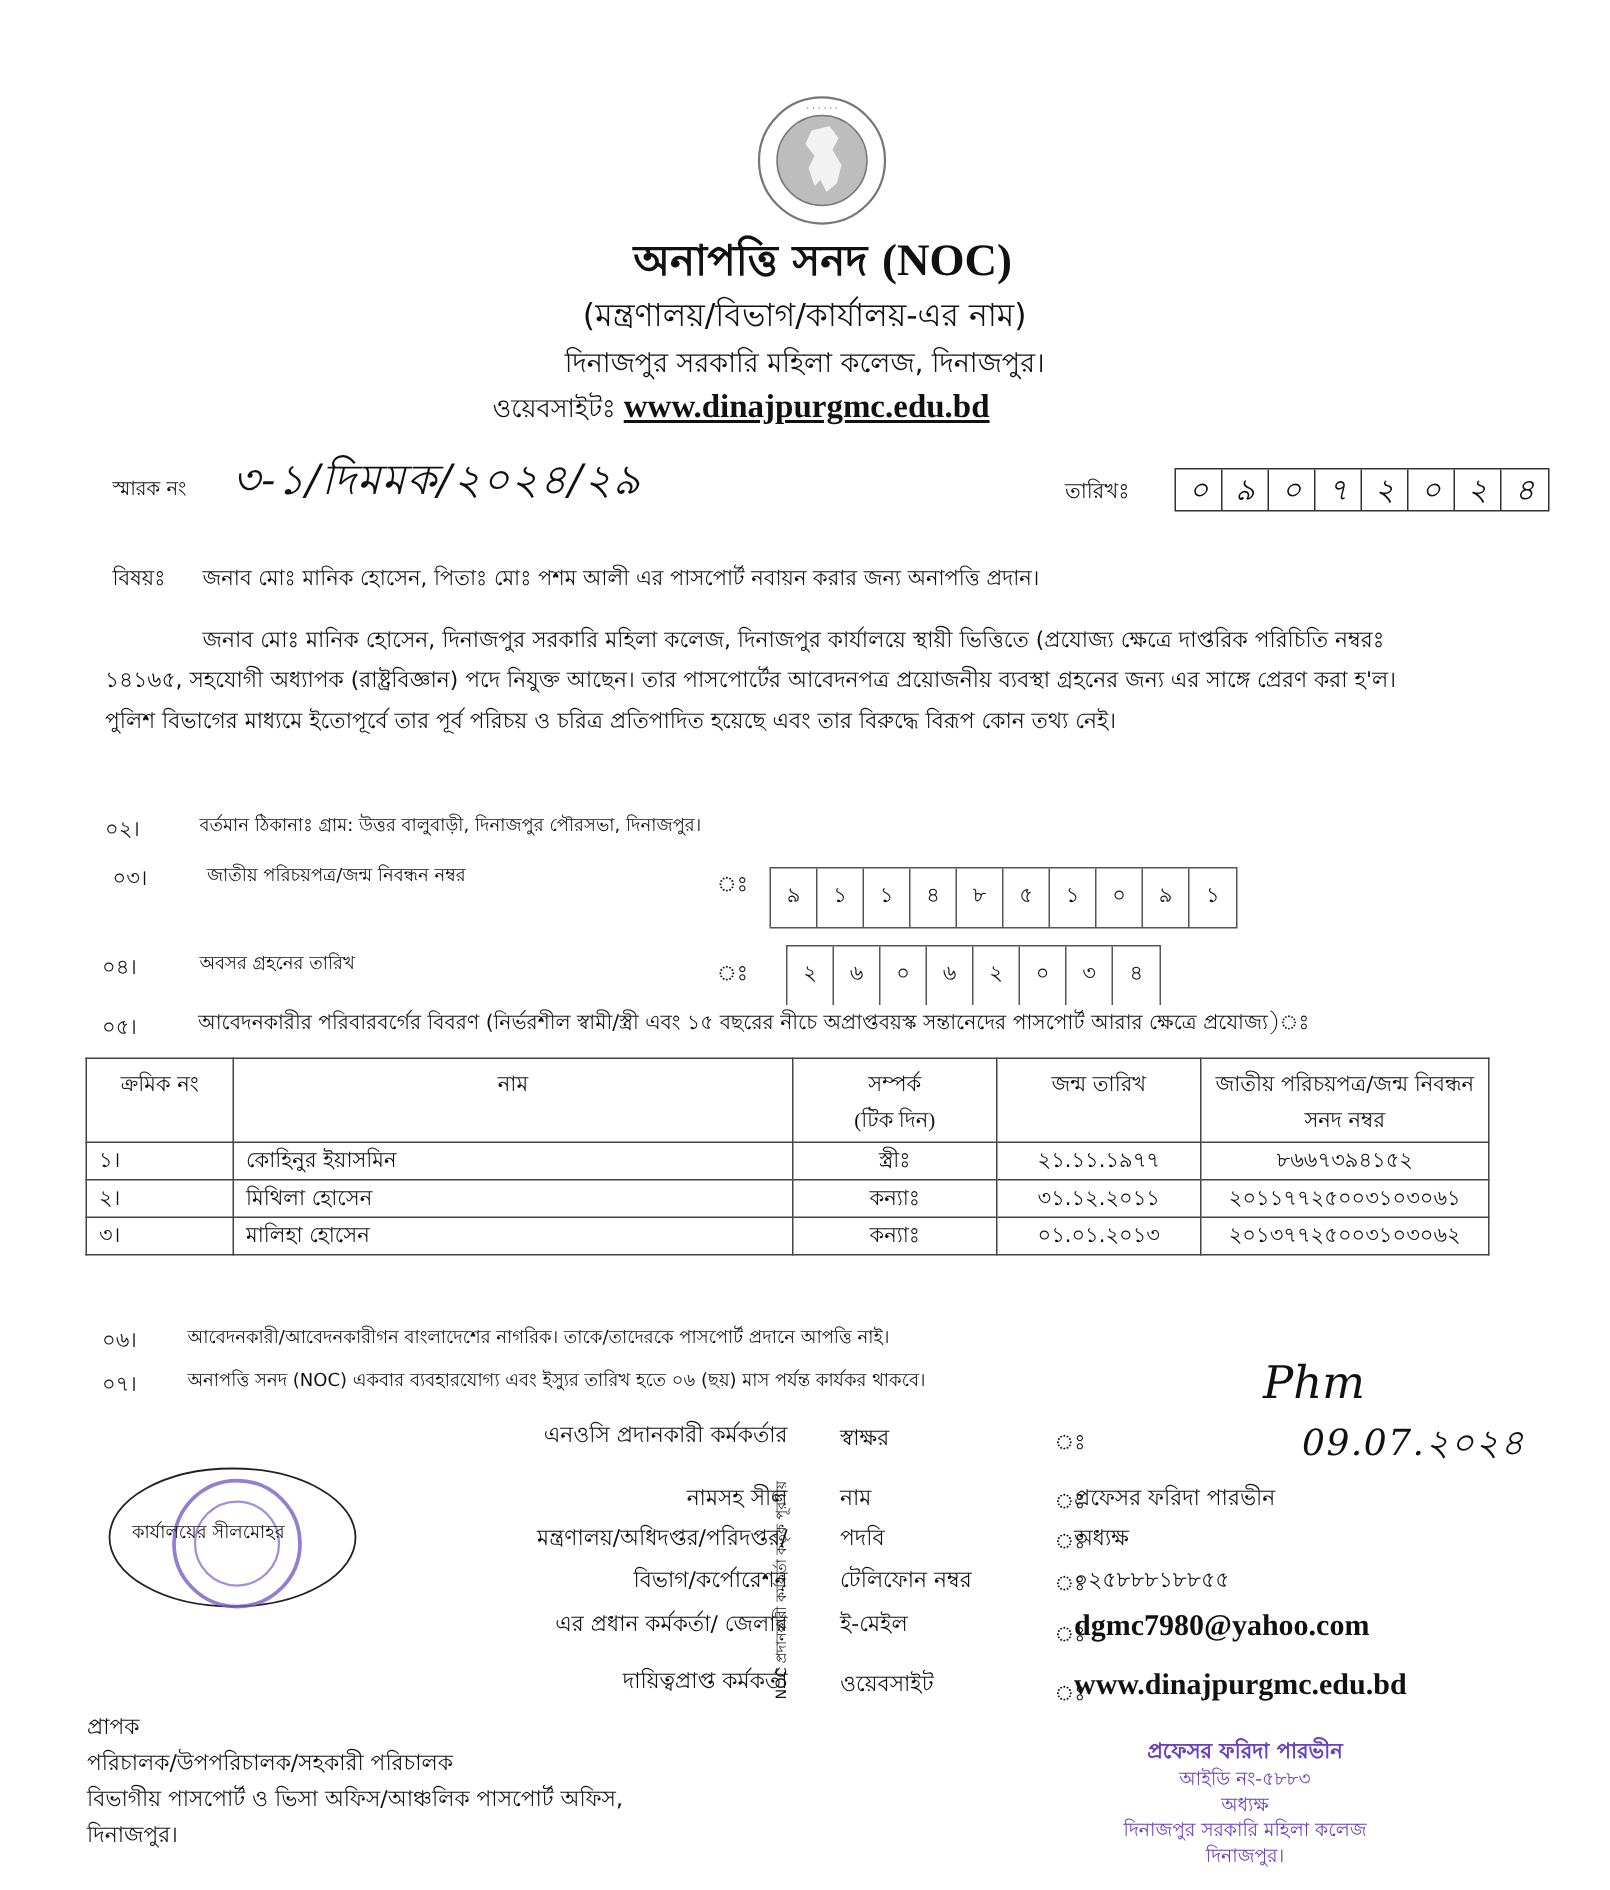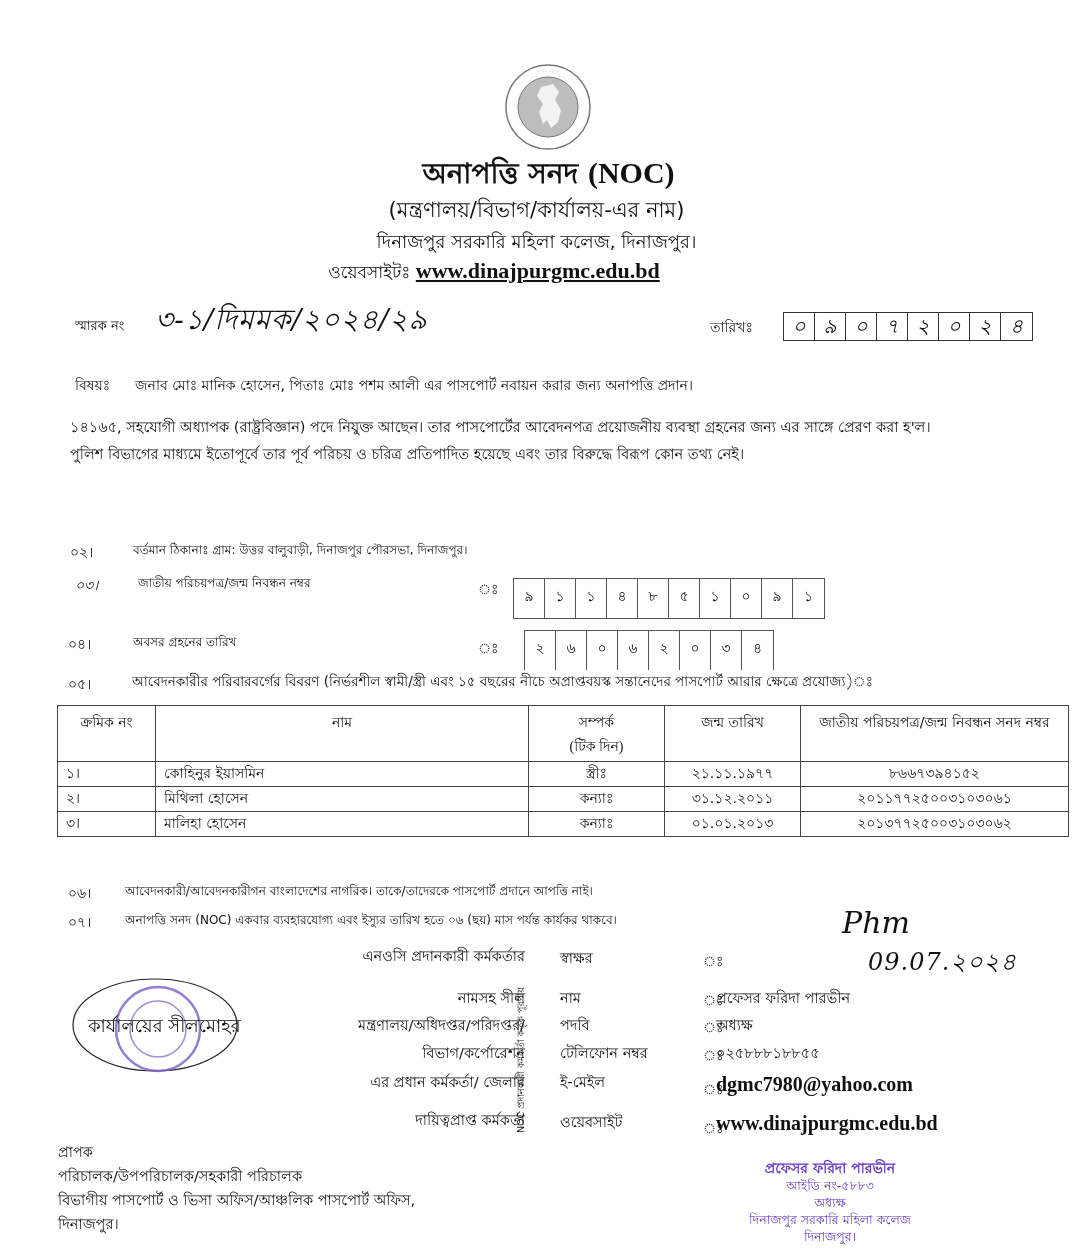--- a/index.html
+++ b/index.html
@@ -35,21 +35,21 @@
     
     .item-num { font-size: 14px; }
     .item-label { font-size: 12px; }
     .colon { font-size: 14px; }
 
     .digit-boxes { display: flex; border: 1px solid #555; }
     .digit-boxes .box { width: 31px; height: 39px; border-right: 1px solid #555; text-align: center; font-size: 14px; padding-top: 6px; }
     .digit-boxes .box:last-child { border-right: none; }
 
     
-    table.family { border-collapse: collapse; position: absolute; left: 57px; top: 705px; width: 1012px; font-size: 14px; }
+    table.family { border-collapse: collapse; position: absolute; left: 57px; top: 705px; width: 936px; font-size: 14px; }
     table.family th, table.family td { border: 1px solid #444; font-weight: normal; }
     table.family th { height: 56px; vertical-align: top; padding-top: 5px; text-align: center; }
     table.family td { height: 21px; padding: 0 8px; vertical-align: middle; }
     .col-serial { width: 98px; }
     .col-name { width: 373px; }
     .col-rel { width: 136px; font-family: Liberation Serif, serif; }
     .col-dob { width: 136px; }
     td.rel { text-align: center; }
     td.dob, td.nid { text-align: center; }
 
@@ -60,21 +60,21 @@
     .sig-val { left: 716px; font-size: 14.5px; }
     .sig-val.en { font-family: "Liberation Serif", serif; font-size: 20px; font-weight: bold; }
     .vertical-note { left: 510px; top: 945px; width: 28px; height: 190px; }
     .vertical-note span { display: block; transform: rotate(-90deg); transform-origin: left top; position: absolute; left: 4px; top: 188px; width: 190px; font-size: 9.5px; white-space: nowrap; }
 
     .handsign { left: 842px; top: 905px; font-size: 30px; font-family: "DejaVu Serif", serif; font-style: italic; }
     .handdate { left: 868px; top: 943px; font-size: 24px; font-family: "DejaVu Serif", serif; font-style: italic; letter-spacing: 1px; }
 
     
     .seal { left: 70px; top: 975px; width: 170px; height: 100px; }
-    .seal-label { left: 88px; top: 1012px; font-size: 18px; }
+    .seal-label { left: 88px; top: 1012px; font-size: 12px; }
 
     
     .recipient { left: 58px; top: 1140px; font-size: 14.5px; line-height: 24px; }
 
     
     .stamp { left: 700px; top: 1160px; width: 260px; text-align: center; color: #6a3fc2; font-size: 12.5px; line-height: 17px; }
     .stamp .name { font-weight: bold; font-size: 14px; }
   </style>
 </head>
 <body>
@@ -110,28 +110,29 @@
   <div class="box">২</div>
   <div class="box">০</div>
   <div class="box">২</div>
   <div class="box">৪</div>
 </div>
 
 <div class="abs subject-label">বিষয়ঃ</div>
 <div class="abs subject-text">জনাব মোঃ মানিক হোসেন, পিতাঃ মোঃ পশম আলী এর পাসপোর্ট নবায়ন করার জন্য অনাপত্তি প্রদান।</div>
 
 <div class="abs para">
+  <div class="indent">জনাব মোঃ মানিক হোসেন, দিনাজপুর সরকারি মহিলা কলেজ, দিনাজপুর কার্যালয়ে স্থায়ী ভিত্তিতে (প্রযোজ্য ক্ষেত্রে দাপ্তরিক পরিচিতি নম্বরঃ</div>
   <div>১৪১৬৫, সহযোগী অধ্যাপক (রাষ্ট্রবিজ্ঞান) পদে নিযুক্ত আছেন। তার পাসপোর্টের আবেদনপত্র প্রয়োজনীয় ব্যবস্থা গ্রহনের জন্য এর সাঙ্গে প্রেরণ করা হ'ল।</div>
   <div>পুলিশ বিভাগের মাধ্যমে ইতোপূর্বে তার পূর্ব পরিচয় ও চরিত্র প্রতিপাদিত হয়েছে এবং তার বিরুদ্ধে বিরূপ কোন তথ্য নেই।</div>
 </div>
 
 <div class="abs item-num" style="left:70px; top:541px;text-align:center;">০২।</div>
 <div class="abs item-label" style="left:133px; top:541px;">বর্তমান ঠিকানাঃ গ্রাম: উত্তর বালুবাড়ী, দিনাজপুর পৌরসভা, দিনাজপুর।</div>
 
-<div class="abs item-num" style="left:75px; top:574px;font-style:italic;">০৩।</div>
+<div class="abs item-num" style="left:75px; top:574px;">০৩।</div>
 <div class="abs item-label" style="left:138px; top:574px;">জাতীয় পরিচয়পত্র/জন্ম নিবন্ধন নম্বর</div>
 <div class="abs colon" style="left:478px; top:578px;">ঃ</div>
 <div class="abs digit-boxes" style="left:513px; top:578px;">
   <div class="box">৯</div>
   <div class="box">১</div>
   <div class="box">১</div>
   <div class="box">৪</div>
   <div class="box">৮</div>
   <div class="box">৫</div>
   <div class="box">১</div>

